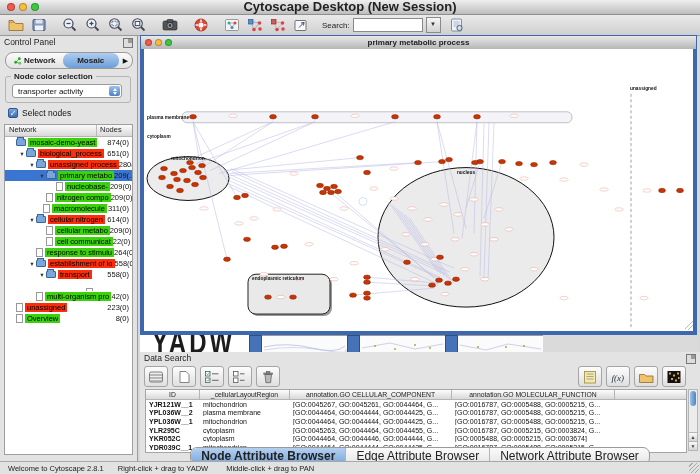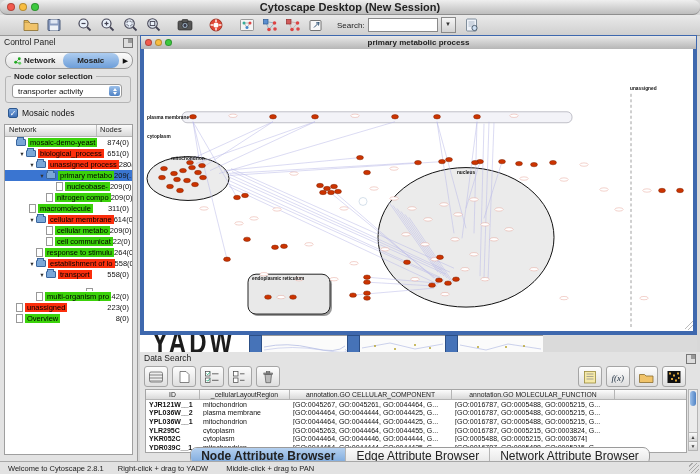--- a/index.html
+++ b/index.html
@@ -1,28 +1,28 @@
 <!DOCTYPE html>
 <html style="--highlight_green: #3bd20a; --highlight_red: #fb2e0c; --selection_blue: #3a75d1; --node_orange: #cc3300; --edge_purple: #b9b9e8; --frame_blue: #3e68ae; --tab_blue: #82aede;"><head>
 <meta charset="utf-8">
 <style>
   html,body{margin:0;padding:0;background:#888;}
   #app{position:relative;width:700px;height:474px;background:#d8d8d8;overflow:hidden;
        font-family:"Liberation Sans",sans-serif;color:#111;}
   
   .titlebar{position:absolute;left:0;top:0;width:700px;height:14px;
     background:linear-gradient(#efefef,#bdbdbd);border-bottom:1px solid #8e8e8e;
-    text-align:center;font-size:11px;font-weight:bold;color:#222;line-height:14px;border-radius:7px;}
+    text-align:center;font-size:13px;font-weight:bold;color:#222;line-height:14px;}
   .lights{position:absolute;left:7px;top:3px;display:flex;gap:4px;}
   .light{width:8px;height:8px;border-radius:50%;border:1px solid rgba(0,0,0,.25);box-sizing:border-box;}
   .l-close{background:#f25a4d;} .l-min{background:#f8bd3f;} .l-max{background:#3dc93f;}
   
   .toolbar{position:absolute;left:0;top:15px;width:700px;height:21px;box-sizing:border-box;
     background:linear-gradient(#eaeaea,#cfcfcf);border-bottom:1px solid #9a9a9a;
-    display:flex;align-items:center;padding-left:21px;}
+    display:flex;align-items:center;padding-left:6px;}
   .tb-group{display:flex;gap:3px;margin-right:11px;}
   .tb-btn{width:20px;height:18px;display:flex;align-items:center;justify-content:center;}
   .tb-btn svg{width:18px;height:16px;}
   .search-wrap{display:flex;align-items:center;gap:3px;}
   .search-lbl{font-size:8px;color:#222;}
   .search-input{width:64px;height:12px;border:1px solid #8a8a8a;background:#fff;font-size:8px;padding:0 2px;}
   .search-dd{width:13px;height:14px;border:1px solid #8a8a8a;background:linear-gradient(#f6f6f6,#d2d2d2);
     font-size:6px;line-height:12px;text-align:center;color:#333;}
   
   .cpanel{position:absolute;left:0;top:36px;width:138px;bottom:13px;background:#e3e3e3;
@@ -294,21 +294,21 @@
       <div class="combo">
         <span>transporter activity</span>
         <span class="combo-step">
             <i class="step-up"></i>
             <i class="step-dn"></i>
           </span>
       </div>
     </div>
     <div class="chk-row">
       <span class="chk">✓</span>
-      <span class="chk-lbl">Mosaic nodes</span>
+      <span class="chk-lbl">Select nodes</span>
     </div>
     <div class="treebox">
       <div class="tree-head">
         <div class="h1">Network</div>
         <div class="h2">Nodes</div>
       </div>
       <div id="tree-rows">
           <div class="trow" style="padding-left: 3px;">
             <div class="tarrow"></div>
             <div class="fold"></div>
@@ -338,30 +338,30 @@
             <div class="file"></div>
             <div class="tlabel bg-g">nucleobase-</div>
             <div class="tval">209(0)</div>
           </div>
           <div class="trow" style="padding-left: 33px;">
             <div class="tarrow"></div>
             <div class="file"></div>
             <div class="tlabel bg-g">nitrogen compo</div>
             <div class="tval">209(0)</div>
           </div>
-          <div class="trow" style="padding-left: 16px;">
+          <div class="trow" style="padding-left: 30px;">
             <div class="tarrow"></div>
             <div class="file"></div>
             <div class="tlabel bg-g">macromolecule</div>
             <div class="tval">311(0)</div>
           </div>
           <div class="trow" style="padding-left: 23px;">
             <div class="tarrow">▼</div>
             <div class="fold"></div>
-            <div class="tlabel bg-r">cellular membrane</div>
+            <div class="tlabel bg-r">cellular nitrogen</div>
             <div class="tval">614(0)</div>
           </div>
           <div class="trow" style="padding-left: 33px;">
             <div class="tarrow"></div>
             <div class="file"></div>
             <div class="tlabel bg-g">cellular metabo</div>
             <div class="tval">209(0)</div>
           </div>
           <div class="trow" style="padding-left: 33px;">
             <div class="tarrow"></div>

